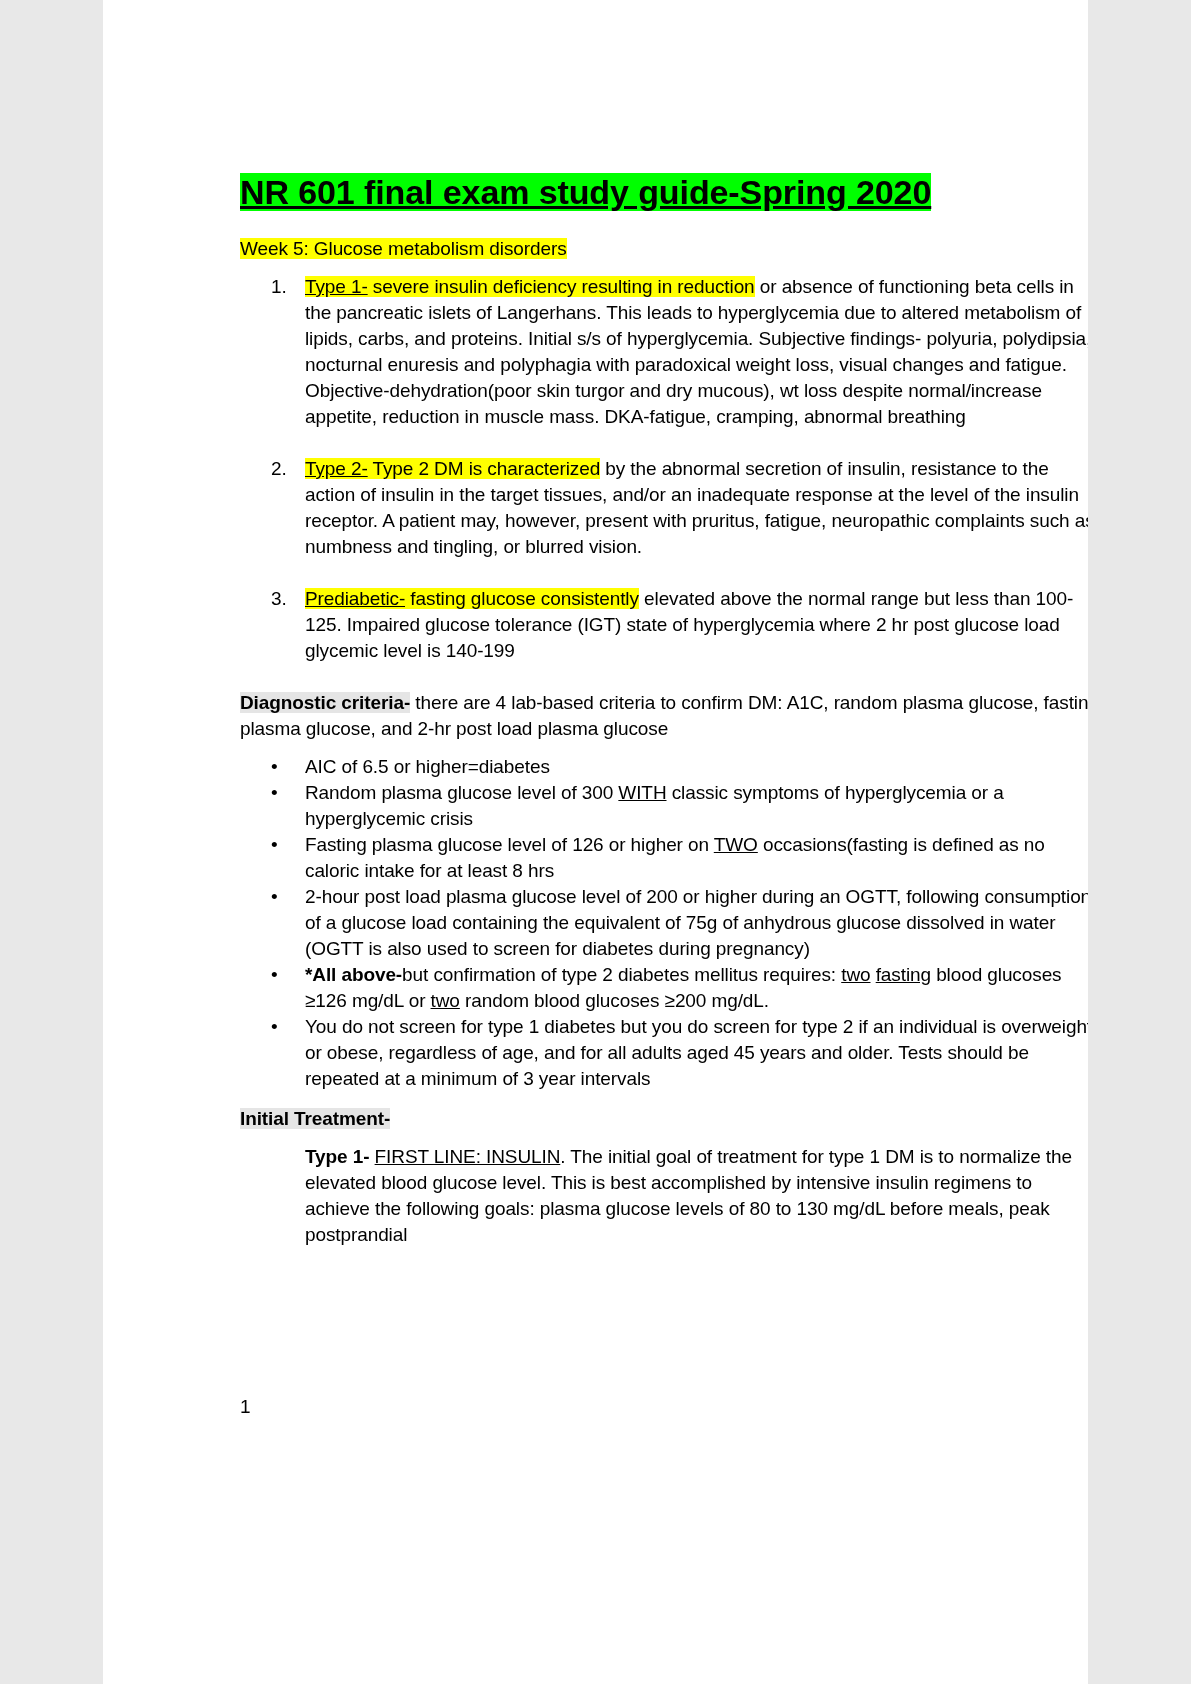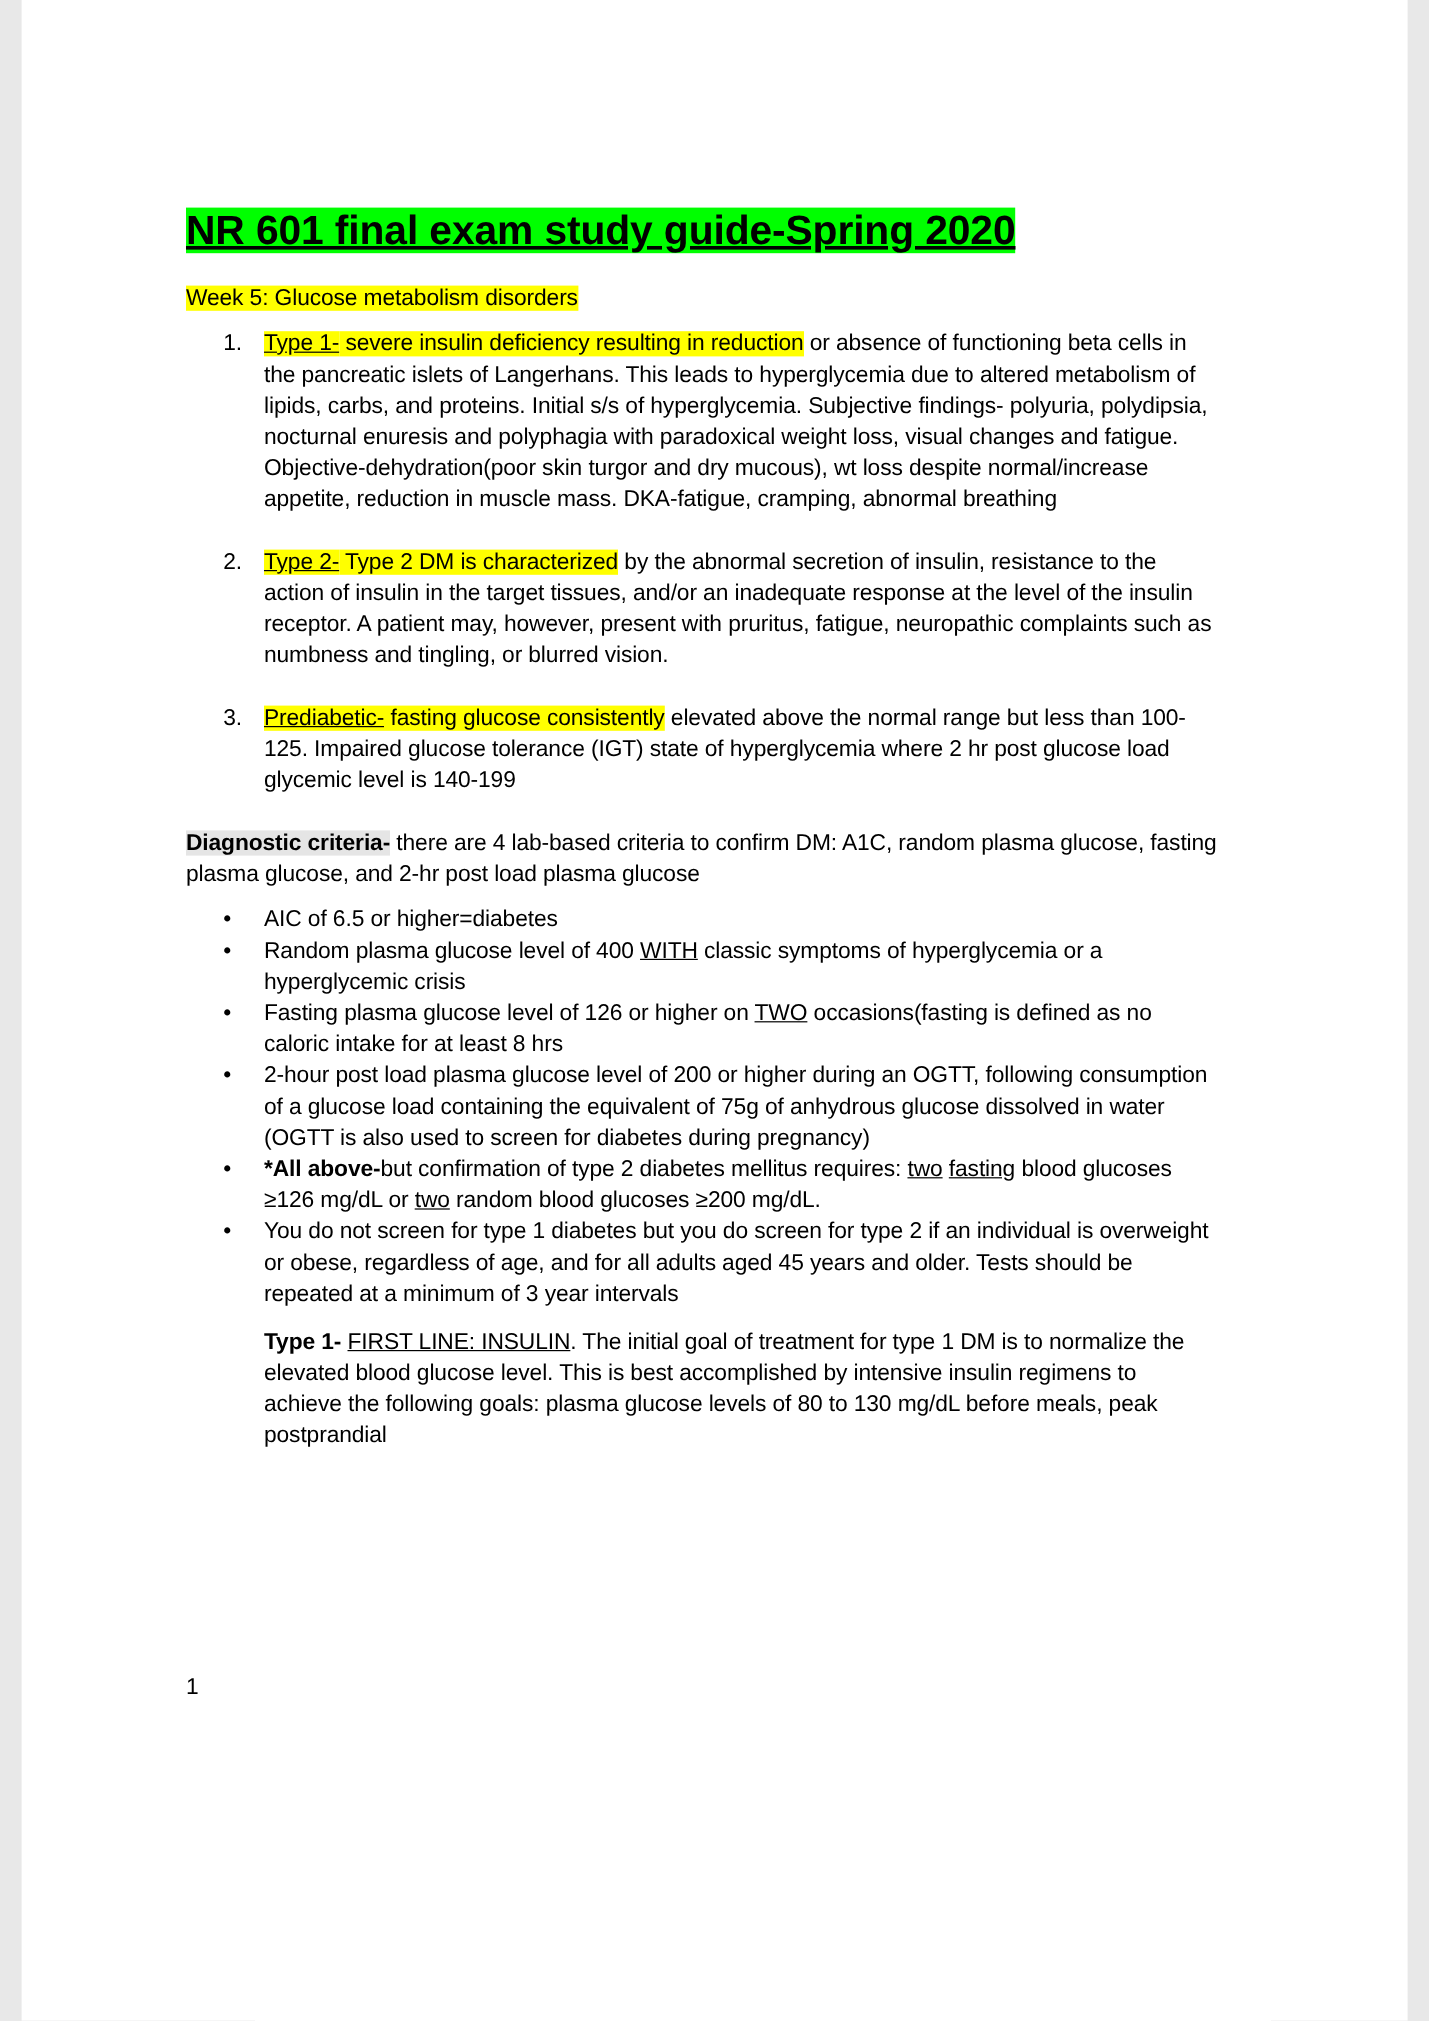--- a/index.html
+++ b/index.html
@@ -1,28 +1,27 @@
 <!DOCTYPE html>
 <html><head>
 <meta charset="utf-8">
 <style>
   html,body{margin:0;padding:0;background:#e8e8e8;}
   .page{
     position:relative;
-    width:1123px;
+    width:985px;
     height:1684px;
     margin:0 auto;
     background:#ffffff;
     font-family:"Liberation Sans",sans-serif;
     font-size:19px;
     line-height:26px;
     letter-spacing:-0.1px;
     color:#000;
     overflow:hidden;
-    padding-left:32px;
   }
   .content{
     position:absolute;
     left:137px;
     top:170px;
     width:860px;
   }
   .block{margin:0 0 12px 0;}
   .title{
     font-size:34px;
@@ -71,34 +70,35 @@
         <span class="marker">3.</span>
         <span class="li-text"><span class="underline hl-yellow">Prediabetic-</span><span class="hl-yellow"> fasting glucose  consistently</span><span> elevated above the normal range but less than 100-125. Impaired glucose tolerance (IGT) state of hyperglycemia where 2 hr post glucose load glycemic level is 140-199</span></span>
       </div>
       <div class="block para"><span class="bold hl-cyan">Diagnostic criteria-</span><span> there are 4 lab-based criteria to confirm DM: A1C, random plasma glucose, fasting plasma glucose, and 2-hr post load plasma glucose</span></div>
       <div class="block li-bul">
         <span class="marker">•</span>
         <span class="li-text"><span>AIC of 6.5 or higher=diabetes</span></span>
       </div>
       <div class="block li-bul">
         <span class="marker">•</span>
-        <span class="li-text"><span>Random plasma glucose level of 400 </span><span class="underline">WITH</span><span> classic symptoms of hyperglycemia or a hyperglycemic crisis</span></span>
+        <span class="li-text"><span>Random plasma glucose level of 300 </span><span class="underline">WITH</span><span> classic symptoms of hyperglycemia or a hyperglycemic crisis</span></span>
       </div>
       <div class="block li-bul">
         <span class="marker">•</span>
         <span class="li-text"><span>Fasting plasma glucose level of 126 or higher on </span><span class="underline">TWO</span><span> occasions(fasting is defined as no caloric intake for at least 8 hrs</span></span>
       </div>
       <div class="block li-bul">
         <span class="marker">•</span>
         <span class="li-text"><span>2-hour post load plasma glucose level of 200 or higher during an OGTT, following consumption of a glucose load containing the equivalent of 75g of anhydrous glucose dissolved in water (OGTT is also used to screen for diabetes during pregnancy)</span></span>
       </div>
       <div class="block li-bul">
         <span class="marker">•</span>
         <span class="li-text"><span class="bold">*All above-</span><span>but confirmation of type 2 diabetes mellitus requires: </span><span class="underline">two</span><span> </span><span class="italic underline">fasting</span><span> blood glucoses ≥126 mg/dL or </span><span class="underline">two</span><span> </span><span class="italic">random</span><span> blood glucoses ≥200 mg/dL.</span></span>
       </div>
       <div class="block li-bul">
         <span class="marker">•</span>
         <span class="li-text"><span>You do not screen for type 1 diabetes but you do screen for type 2 if an individual is overweight or obese, regardless of age, and for all adults aged 45 years and older. Tests should be repeated at a minimum of 3 year intervals</span></span>
       </div>
+      <div class="block para"><span class="bold hl-cyan">Initial Treatment-</span></div>
       <div class="block indent"><span class="bold">Type 1- </span><span class="underline">FIRST LINE: INSULIN</span><span>. The initial goal of treatment for type 1 DM is to normalize the elevated blood glucose level. This is best accomplished by intensive insulin regimens to achieve the following goals: plasma glucose levels of 80 to 130 mg/dL before meals, peak postprandial</span></div>
     </div>
   <div class="page-number">1</div>
 </div>
 
 </body></html>

